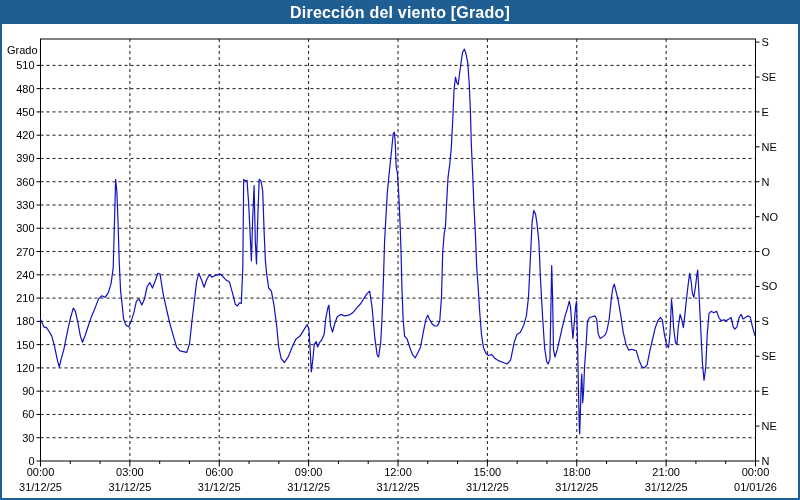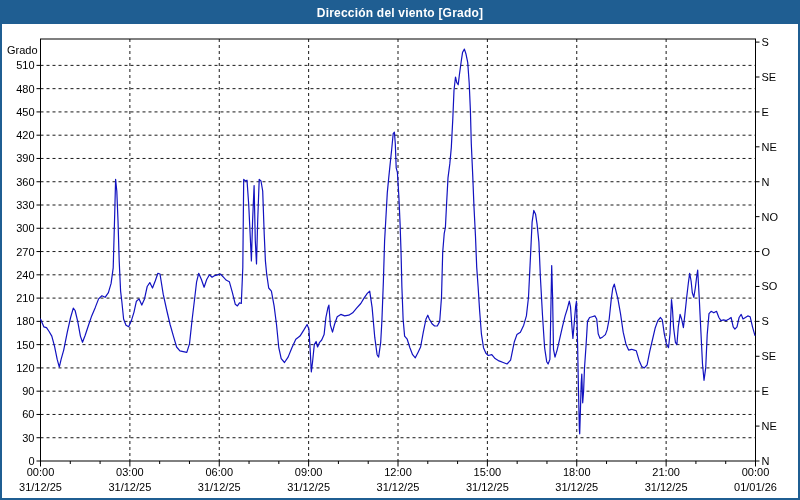--- a/index.html
+++ b/index.html
@@ -9,21 +9,21 @@
     width: 796px; height: 496px;
     border: 2px solid #1f5e92;
     background: #ffffff;
     box-sizing: content-box;
   }
   .titlebar {
     height: 22px;
     background: #1f5e92;
     color: #ffffff;
     display: flex; align-items: center; justify-content: center;
-    font-size: 12px; font-weight: bold;
+    font-size: 16px; font-weight: bold;
     letter-spacing: 0.2px;
     user-select: none;
   }
   .chart-host { position: relative; width: 796px; height: 474px; background: #ffffff; }
   svg { display: block; }
   svg text { fill: #000000; font-family: "Liberation Sans", sans-serif; font-size: 11px; }
 </style>
 </head>
 <body>
 

